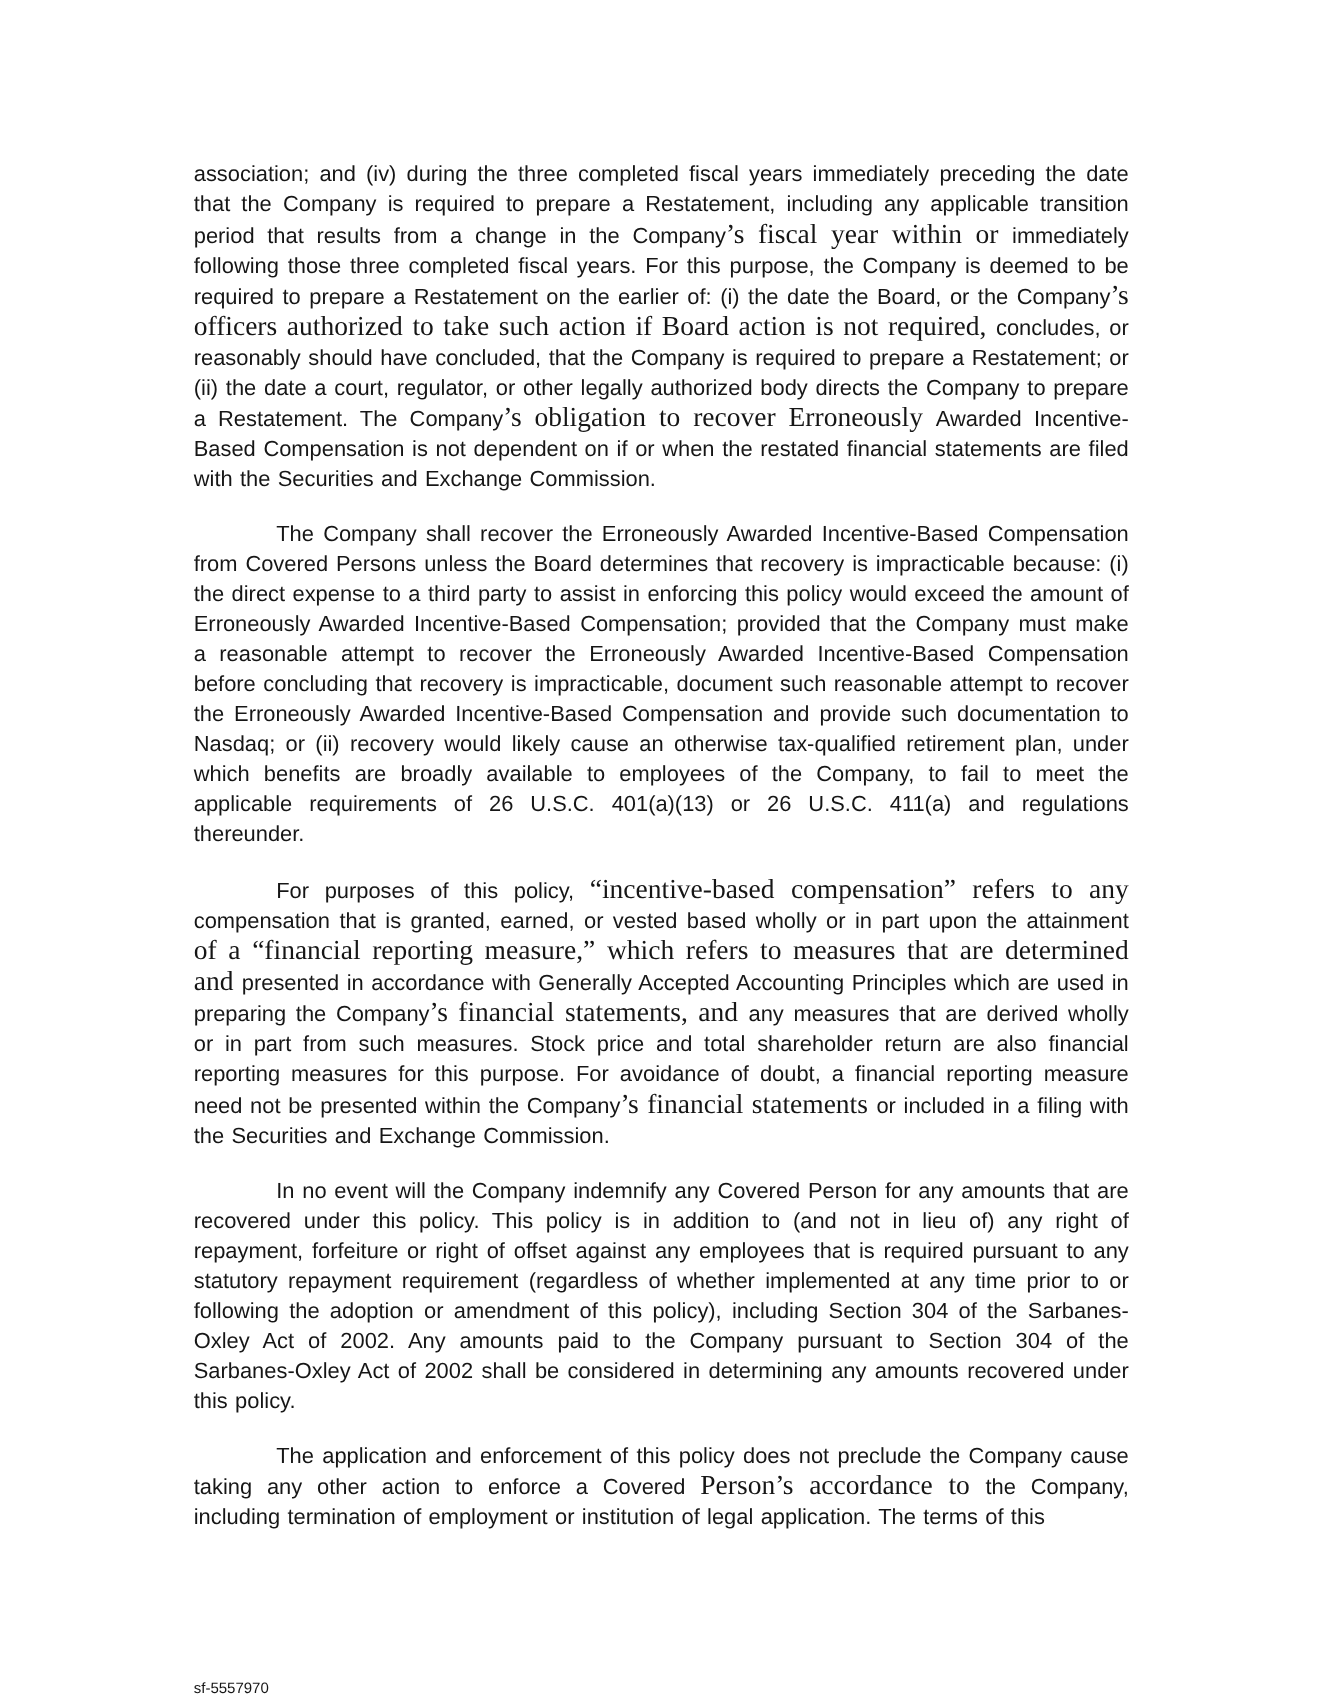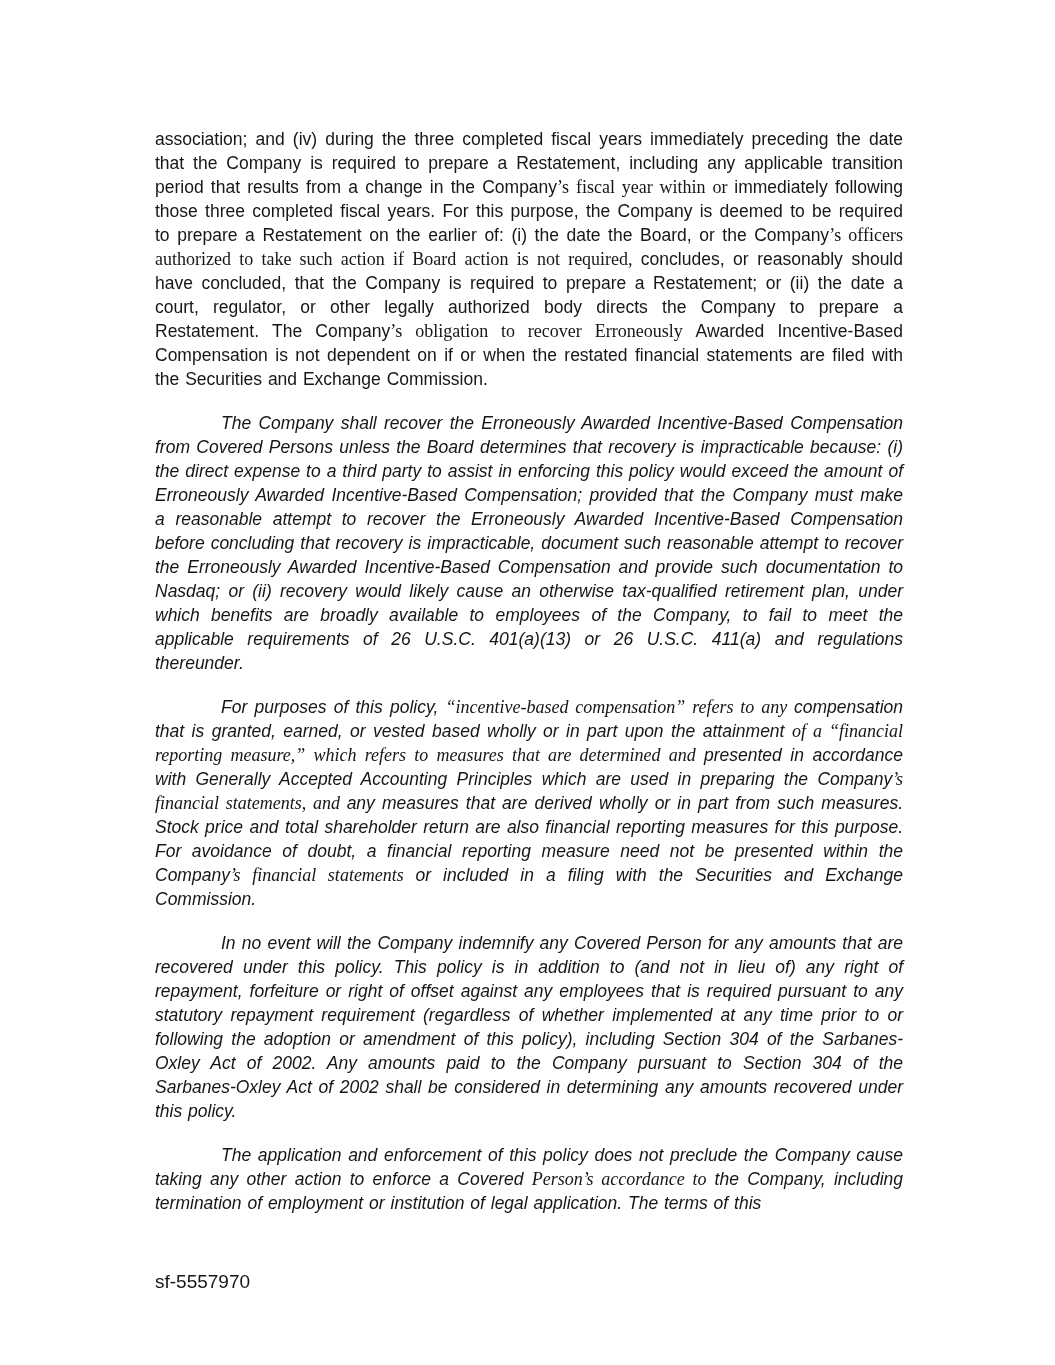--- a/index.html
+++ b/index.html
@@ -24,34 +24,33 @@
   }
   p.para {
     margin: 0 0 20px 0;
     text-align: justify;
     font-size: 17.5px;
     line-height: 24px;
     word-spacing: 1px;
   }
   p.para.indent {
     text-indent: 66px;
-    font-style: italic;
   }
   .seg-sans {
     font-family: "Liberation Sans", sans-serif;
   }
   .seg-serif {
     font-family: "Liberation Serif", serif;
-    font-size: 18px;
+    font-size: 22px;
   }
   .footer {
     position: absolute;
     left: 155px;
-    top: 1272px;
-    font-size: 19px;
+    top: 1340px;
+    font-size: 12px;
     line-height: 20px;
   }
 </style>
 </head>
 <body>
 
 <div class="page">
   <div class="content">
       <p class="para"><span class="seg-sans">association; and (iv) during the three completed fiscal years immediately preceding the date that the Company is required to prepare a Restatement, including any applicable transition period that results from a change in the Company</span><span class="seg-serif">’s fiscal year within or </span><span class="seg-sans">immediately following those three completed fiscal years. For this purpose, the Company is deemed to be required to prepare a Restatement on the earlier of: (i) the date the Board, or the Company</span><span class="seg-serif">’s officers authorized to take such action if Board action is not required, </span><span class="seg-sans">concludes, or reasonably should have concluded, that the Company is required to prepare a Restatement; or (ii) the date a court, regulator, or other legally authorized body directs the Company to prepare a Restatement. The Company</span><span class="seg-serif">’s obligation to recover Erroneously </span><span class="seg-sans">Awarded Incentive-Based Compensation is not dependent on if or when the restated financial statements are filed with the Securities and Exchange Commission.</span></p>
       <p class="para indent"><span class="seg-sans">The Company shall recover the Erroneously Awarded Incentive-Based Compensation from Covered Persons unless the Board determines that recovery is impracticable because: (i) the direct expense to a third party to assist in enforcing this policy would exceed the amount of Erroneously Awarded Incentive-Based Compensation; provided that the Company must make a reasonable attempt to recover the Erroneously Awarded Incentive-Based Compensation before concluding that recovery is impracticable, document such reasonable attempt to recover the Erroneously Awarded Incentive-Based Compensation and provide such documentation to Nasdaq; or (ii) recovery would likely cause an otherwise tax-qualified retirement plan, under which benefits are broadly available to employees of the Company, to fail to meet the applicable requirements of 26 U.S.C. 401(a)(13) or 26 U.S.C. 411(a) and regulations thereunder.</span></p>

